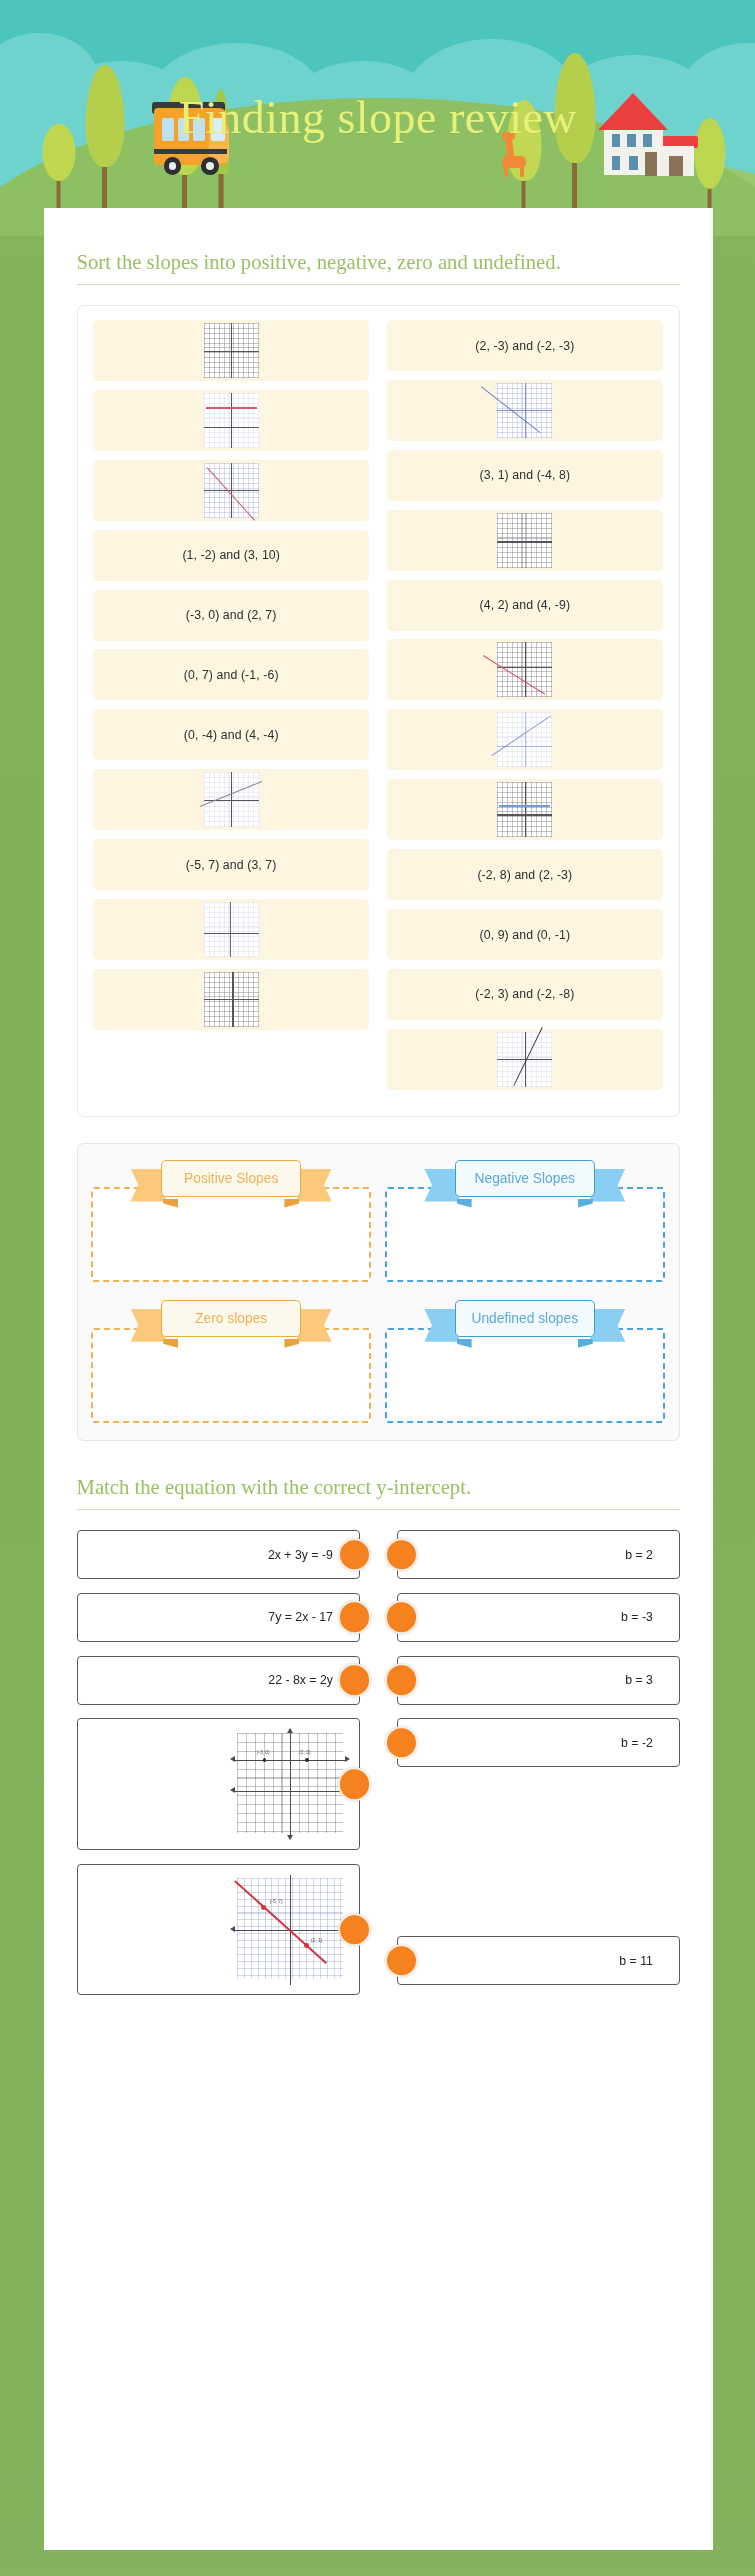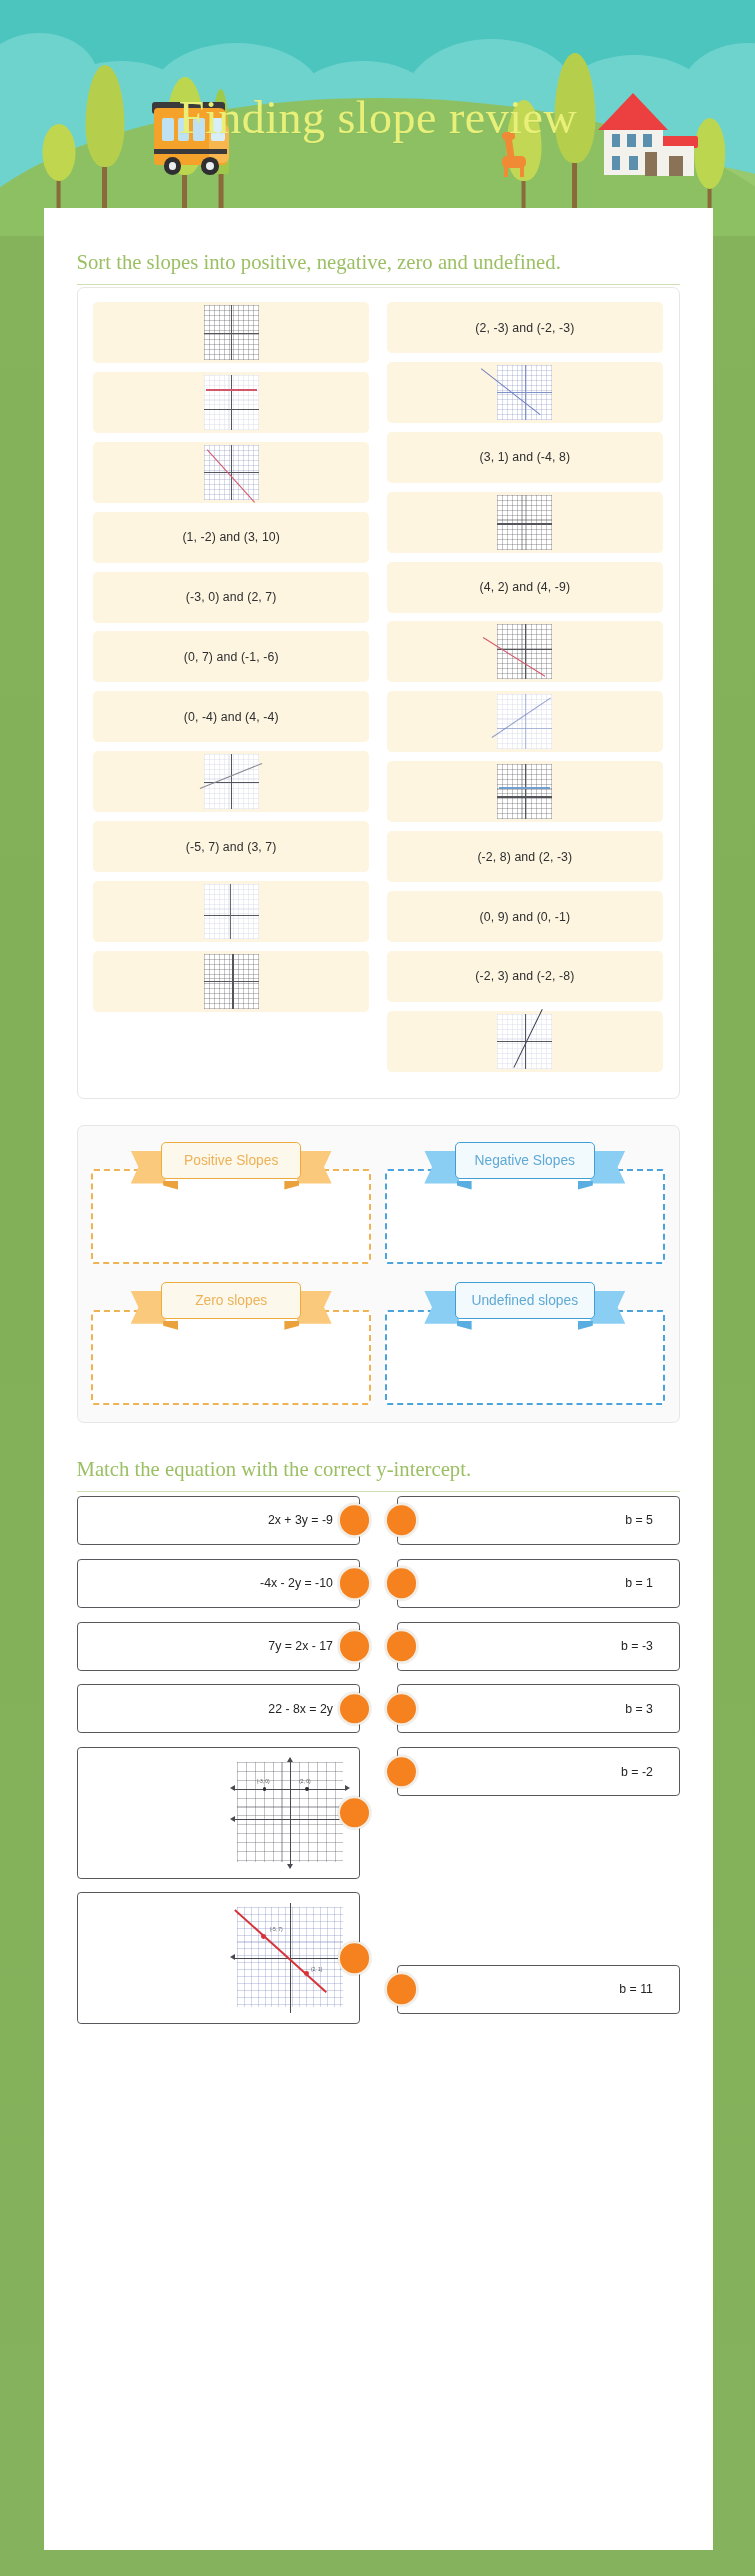--- a/index.html
+++ b/index.html
@@ -91,21 +91,21 @@
     z-index:10;
   }
   .inner{padding:0 33px;}
 
   .section-title{
     font-family:"Liberation Serif", serif;
     font-size:20.7px;
     color:#9bbf63;
     padding:43px 0 9.8px 0;
     border-bottom:1px solid #cfdfb5;
-    margin-bottom:2px;
+    margin-bottom:20px;
   }
   .section-title.second{padding-top:35px;}
 
   
   .sort-panel{
     border:1px solid #e6e6e6;
     border-radius:6.9px;
     padding:13.8px 15.7px 17.7px 15.7px;
     background:#fff;
   }
@@ -562,34 +562,24 @@
 
       <div class="match-wrap">
 
         <div class="match-row">
           <div class="mcard">
             <span>2x + 3y = -9</span>
             <span class="dot right"></span>
           </div>
           <div class="mcard">
             <span class="dot left"></span>
-            <span>b = 5</span>
-          </div>
-        </div>
-
-        <div class="match-row">
-          <div class="mcard">
-            <span>-4x - 2y = -10</span>
-            <span class="dot right"></span>
-          </div>
-          <div class="mcard">
-            <span class="dot left"></span>
-            <span>b = 1</span>
-          </div>
-        </div>
+            <span>b = 2</span>
+          </div>
+        </div>
+
 
         <div class="match-row">
           <div class="mcard">
             <span>7y = 2x - 17</span>
             <span class="dot right"></span>
           </div>
           <div class="mcard">
             <span class="dot left"></span>
             <span>b = -3</span>
           </div>

